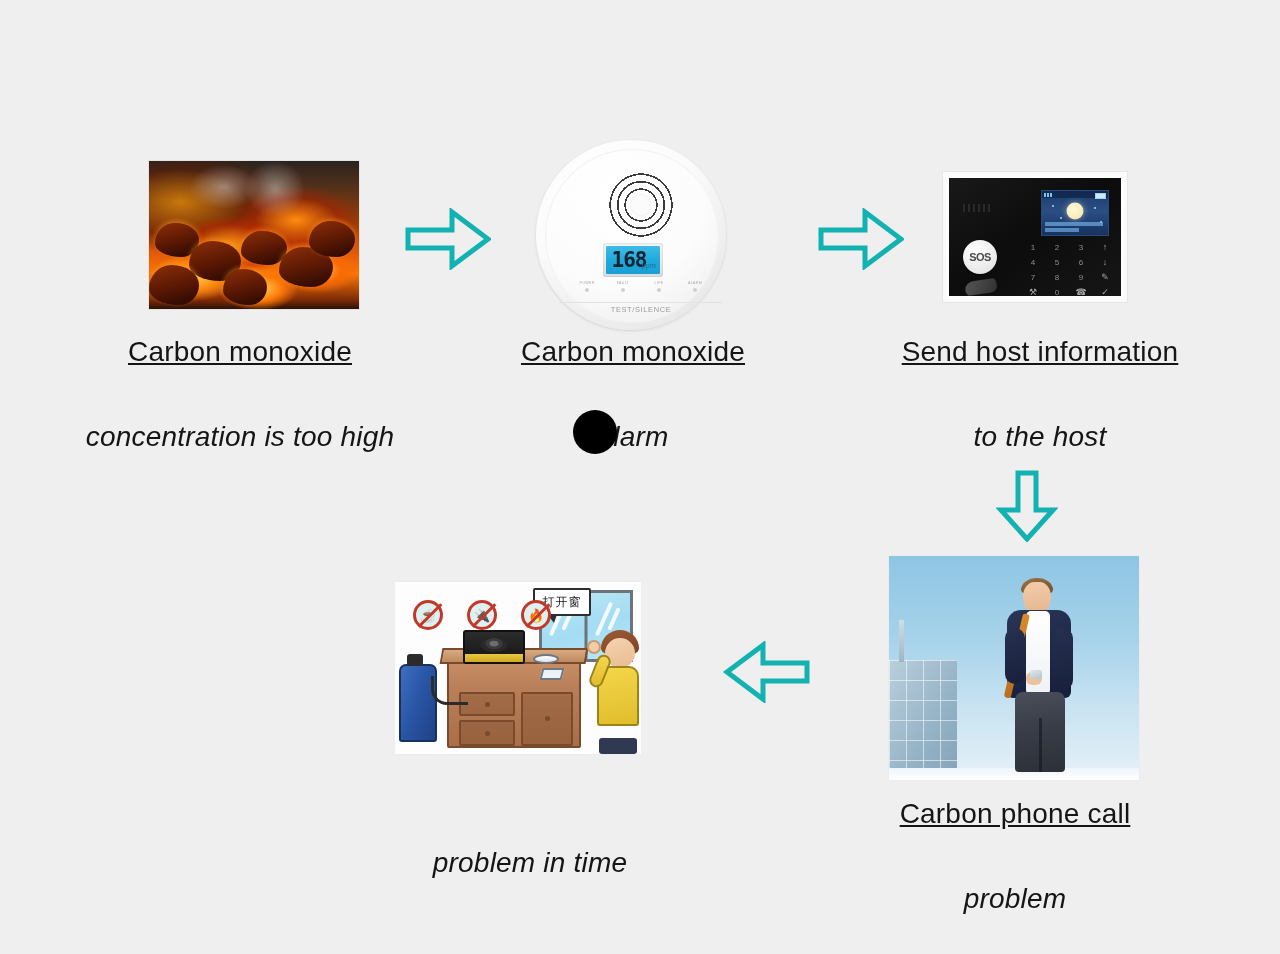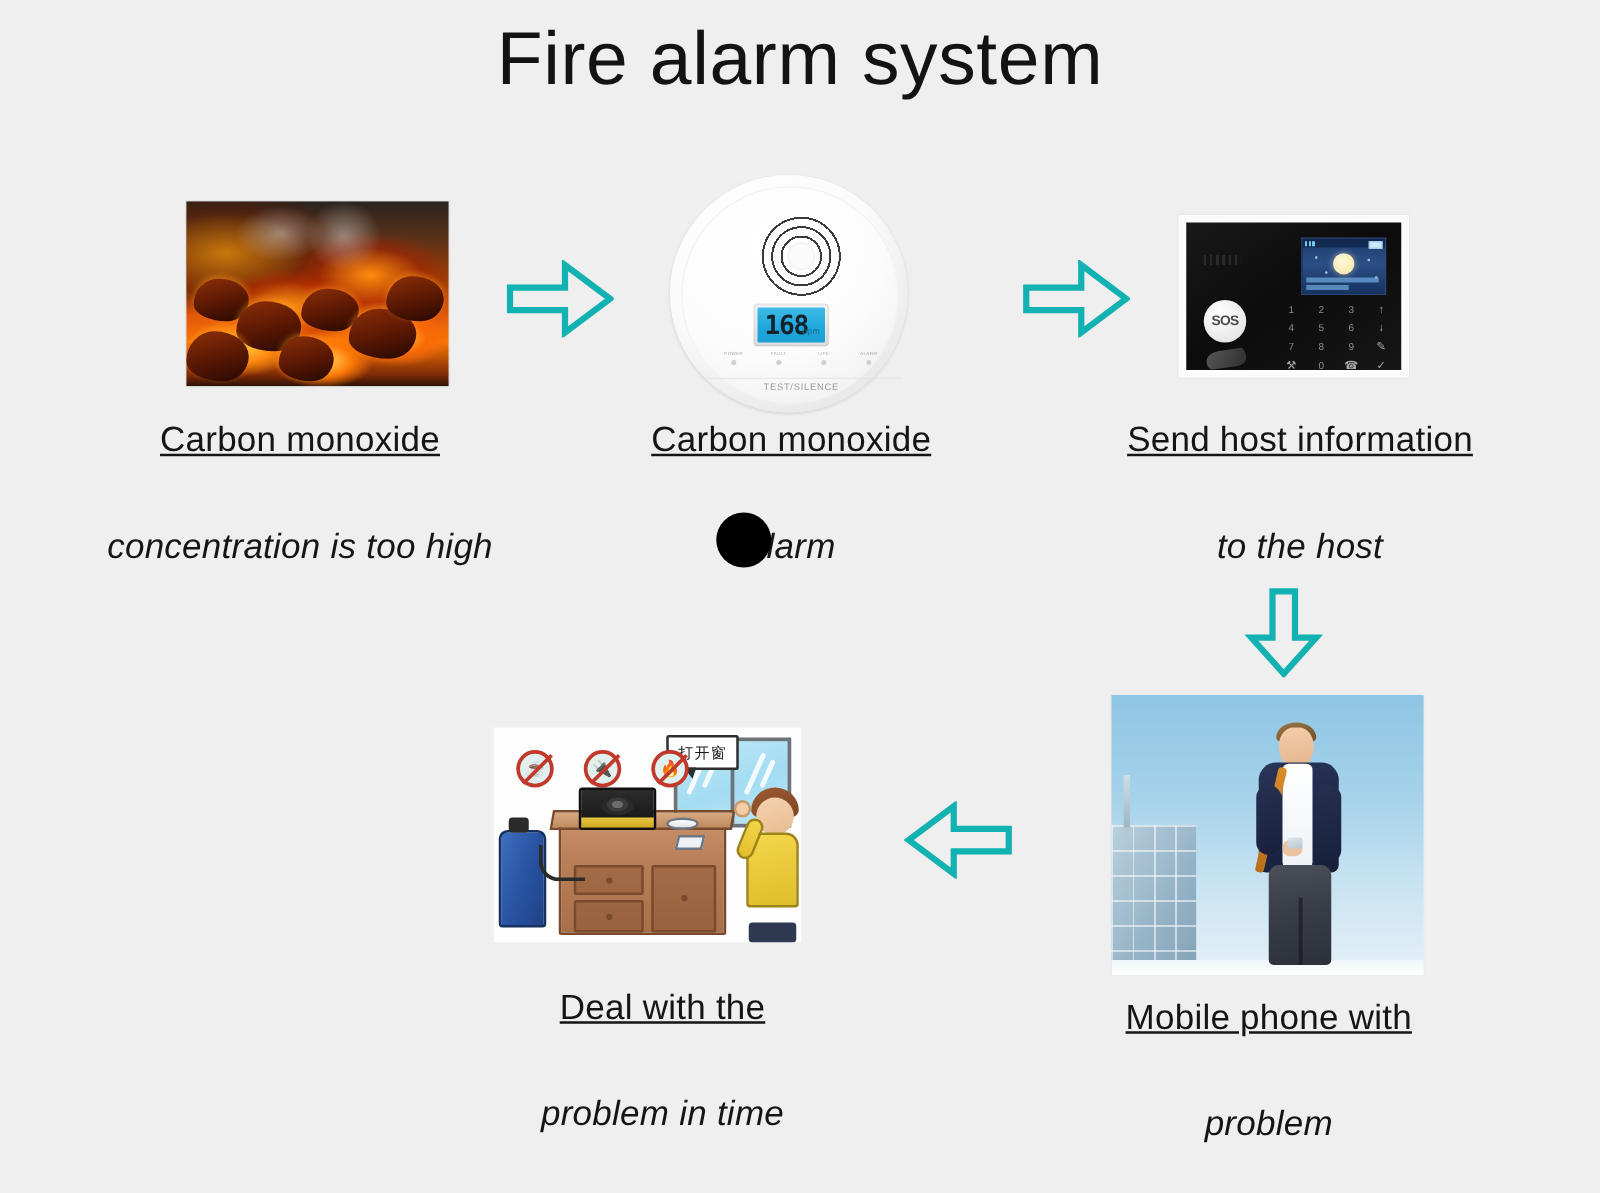--- a/index.html
+++ b/index.html
@@ -512,21 +512,20 @@
     width: 44px; height: 44px;
     border-radius: 50%;
     background: #000;
   }
 </style>
 </head>
 <body>
 
 <div class="stage">
 
-  <div class="page-title">Fire alarm system</div>
 
   <div class="figure coal">
     <div class="smoke" style="left:40px; top:4px; width:70px; height:44px;"></div>
     <div class="smoke" style="left:96px; top:0px; width:60px; height:56px;"></div>
     <div class="lump" style="left:6px;  top:62px; width:44px; height:34px;"></div>
     <div class="lump" style="left:40px; top:80px; width:52px; height:40px;"></div>
     <div class="lump" style="left:92px; top:70px; width:46px; height:34px;"></div>
     <div class="lump" style="left:130px;top:86px; width:54px; height:40px;"></div>
     <div class="lump" style="left:0px;  top:104px;width:50px; height:40px;"></div>
     <div class="lump" style="left:74px; top:108px;width:44px; height:36px;"></div>
@@ -660,21 +659,21 @@
       <div class="arm-l"></div>
       <div class="arm-r"></div>
       <div class="jeans"></div>
       <div class="leg-split"></div>
       <div class="hand"></div>
       <div class="phone"></div>
     </div>
   </div>
 
   <div class="caption" style="left:845px; top:800px; width:340px;">
-    <span class="l1">Mobile phone with</span>
+    <span class="l1">Carbon phone call</span>
     <span class="l2">problem</span>
   </div>
 
   <div class="arrow" style="left:722px; top:641px;">
     <svg width="88" height="62" viewBox="0 0 88 62" aria-hidden="true">
       <polygon points="85,22 41,22 41,4 5,31 41,58 41,40 85,40" fill="none" stroke="#12b2b2" stroke-width="5" stroke-linejoin="miter"></polygon>
     </svg>
   </div>
 
   <div class="figure cartoon">
@@ -721,17 +720,16 @@
 
     <div class="boy-hair"></div>
     <div class="boy-head"></div>
     <div class="boy-body"></div>
     <div class="boy-arm"></div>
     <div class="boy-handup"></div>
     <div class="boy-pants"></div>
   </div>
 
   <div class="caption" style="left:360px; top:792px; width:340px;">
-    <span class="l1">Deal with the</span>
     <span class="l2">problem in time</span>
   </div>
 
 </div>
 
 </body></html>

